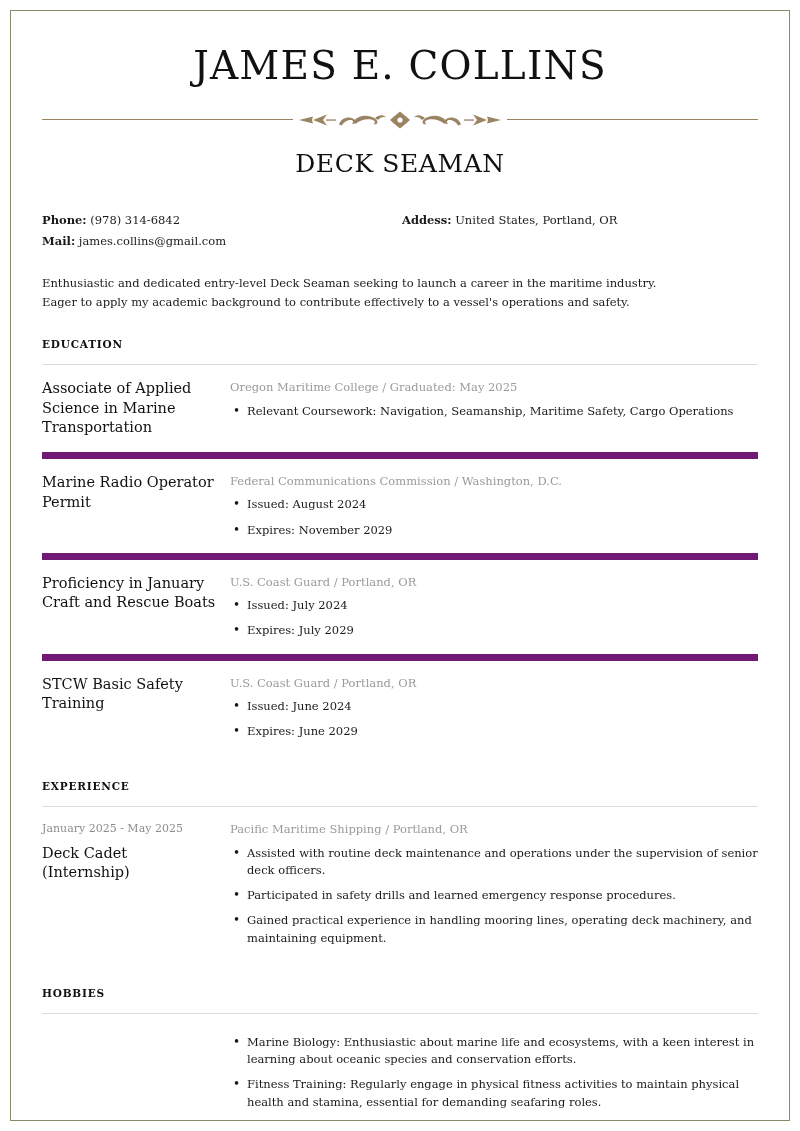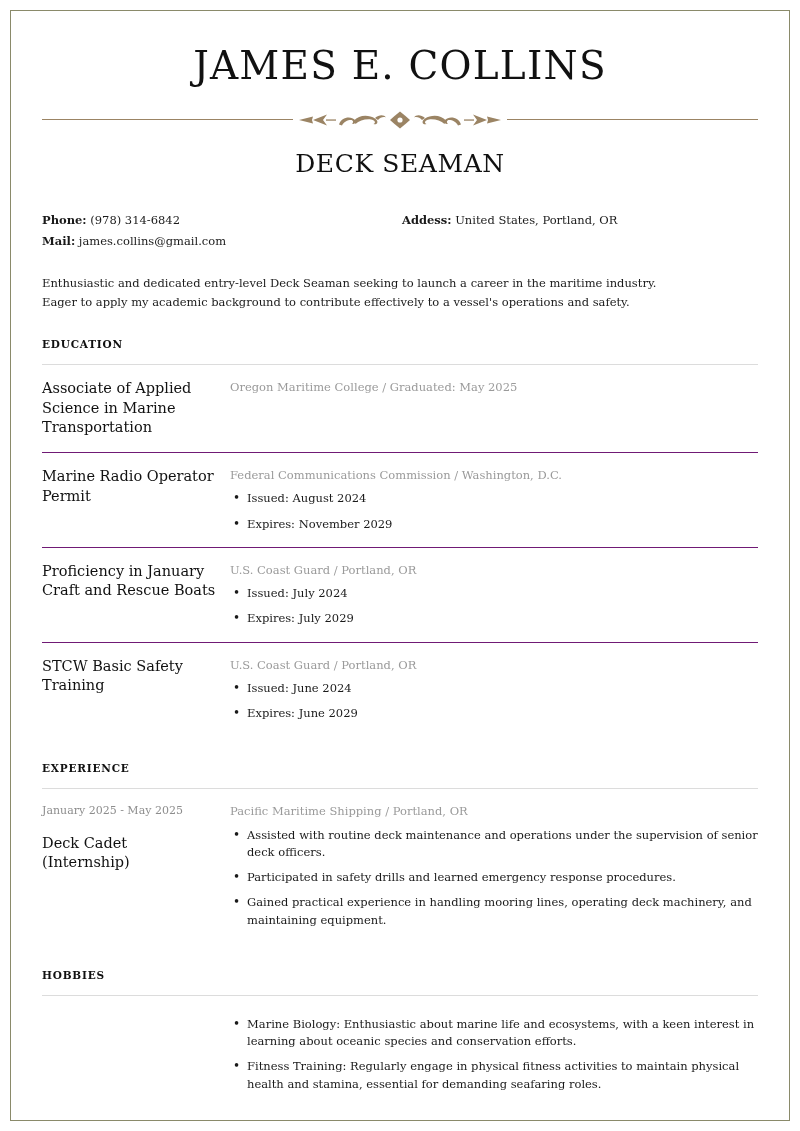--- a/index.html
+++ b/index.html
@@ -99,21 +99,21 @@
     font-weight: 700;
     letter-spacing: 0.8px;
     color: #111111;
     padding-bottom: 14px;
     border-bottom: 1px solid #dcdcdc;
   }
 
   .entry {
     display: flex;
     padding: 14px 0 14px 0;
-    border-bottom: 1px solid #701a75;
+    border-bottom: 7px solid #701a75;
   }
   .entry.last { border-bottom: none; }
 
   .entry-left {
     width: 188px;
     flex: 0 0 188px;
     padding-right: 14px;
     box-sizing: border-box;
   }
   .entry-right { flex: 1 1 auto; }
@@ -121,21 +121,21 @@
   .entry-date {
     font-size: 11px;
     color: #8d8d8d;
     line-height: 1.5;
   }
   .entry-heading {
     font-size: 14.5px;
     color: #111111;
     line-height: 1.35;
   }
-  .entry-date + .entry-heading { margin-top: 14px; }
+  .entry-date + .entry-heading { margin-top: 6px; }
 
   .entry-org {
     font-size: 11.5px;
     color: #9a9a9a;
     line-height: 1.5;
   }
   .bullets {
     list-style: none;
     margin: 6px 0 0 0;
     padding: 0;
@@ -227,20 +227,23 @@
 
     <div id="sections-root">
         <div class="section">
           <div class="section-title">EDUCATION</div>
           <div class="entry">
             <div class="entry-left">
               <div class="entry-heading">Associate of Applied Science in Marine Transportation</div>
             </div>
             <div class="entry-right">
               <div class="entry-org">Oregon Maritime College / Graduated: May 2025</div>
+              <ul class="bullets">
+                <li>Relevant Coursework: Navigation, Seamanship, Maritime Safety, Cargo Operations</li>
+              </ul>
             </div>
           </div>
           <div class="entry">
             <div class="entry-left">
               <div class="entry-heading">Marine Radio Operator Permit</div>
             </div>
             <div class="entry-right">
               <div class="entry-org">Federal Communications Commission / Washington, D.C.</div>
               <ul class="bullets">
                 <li>Issued: August 2024</li>

